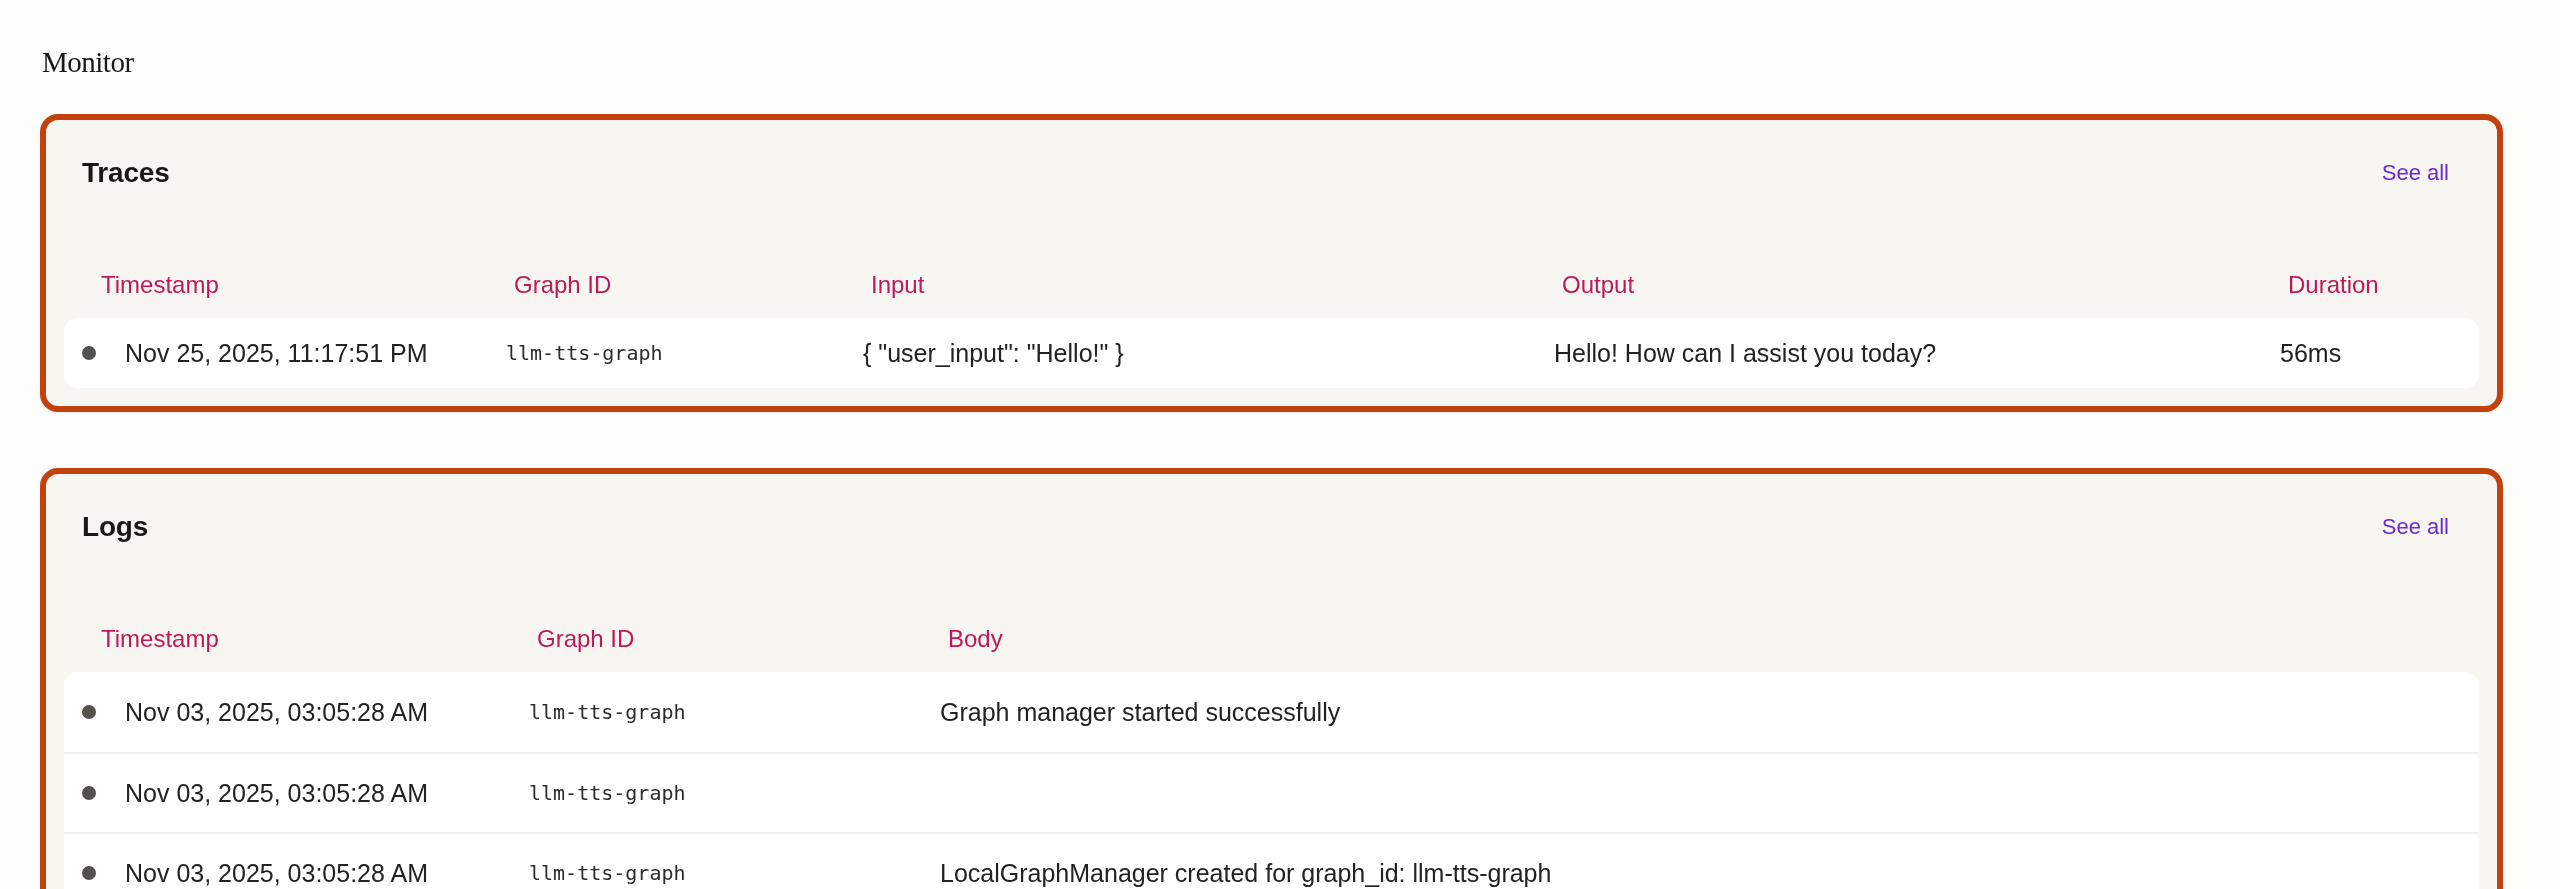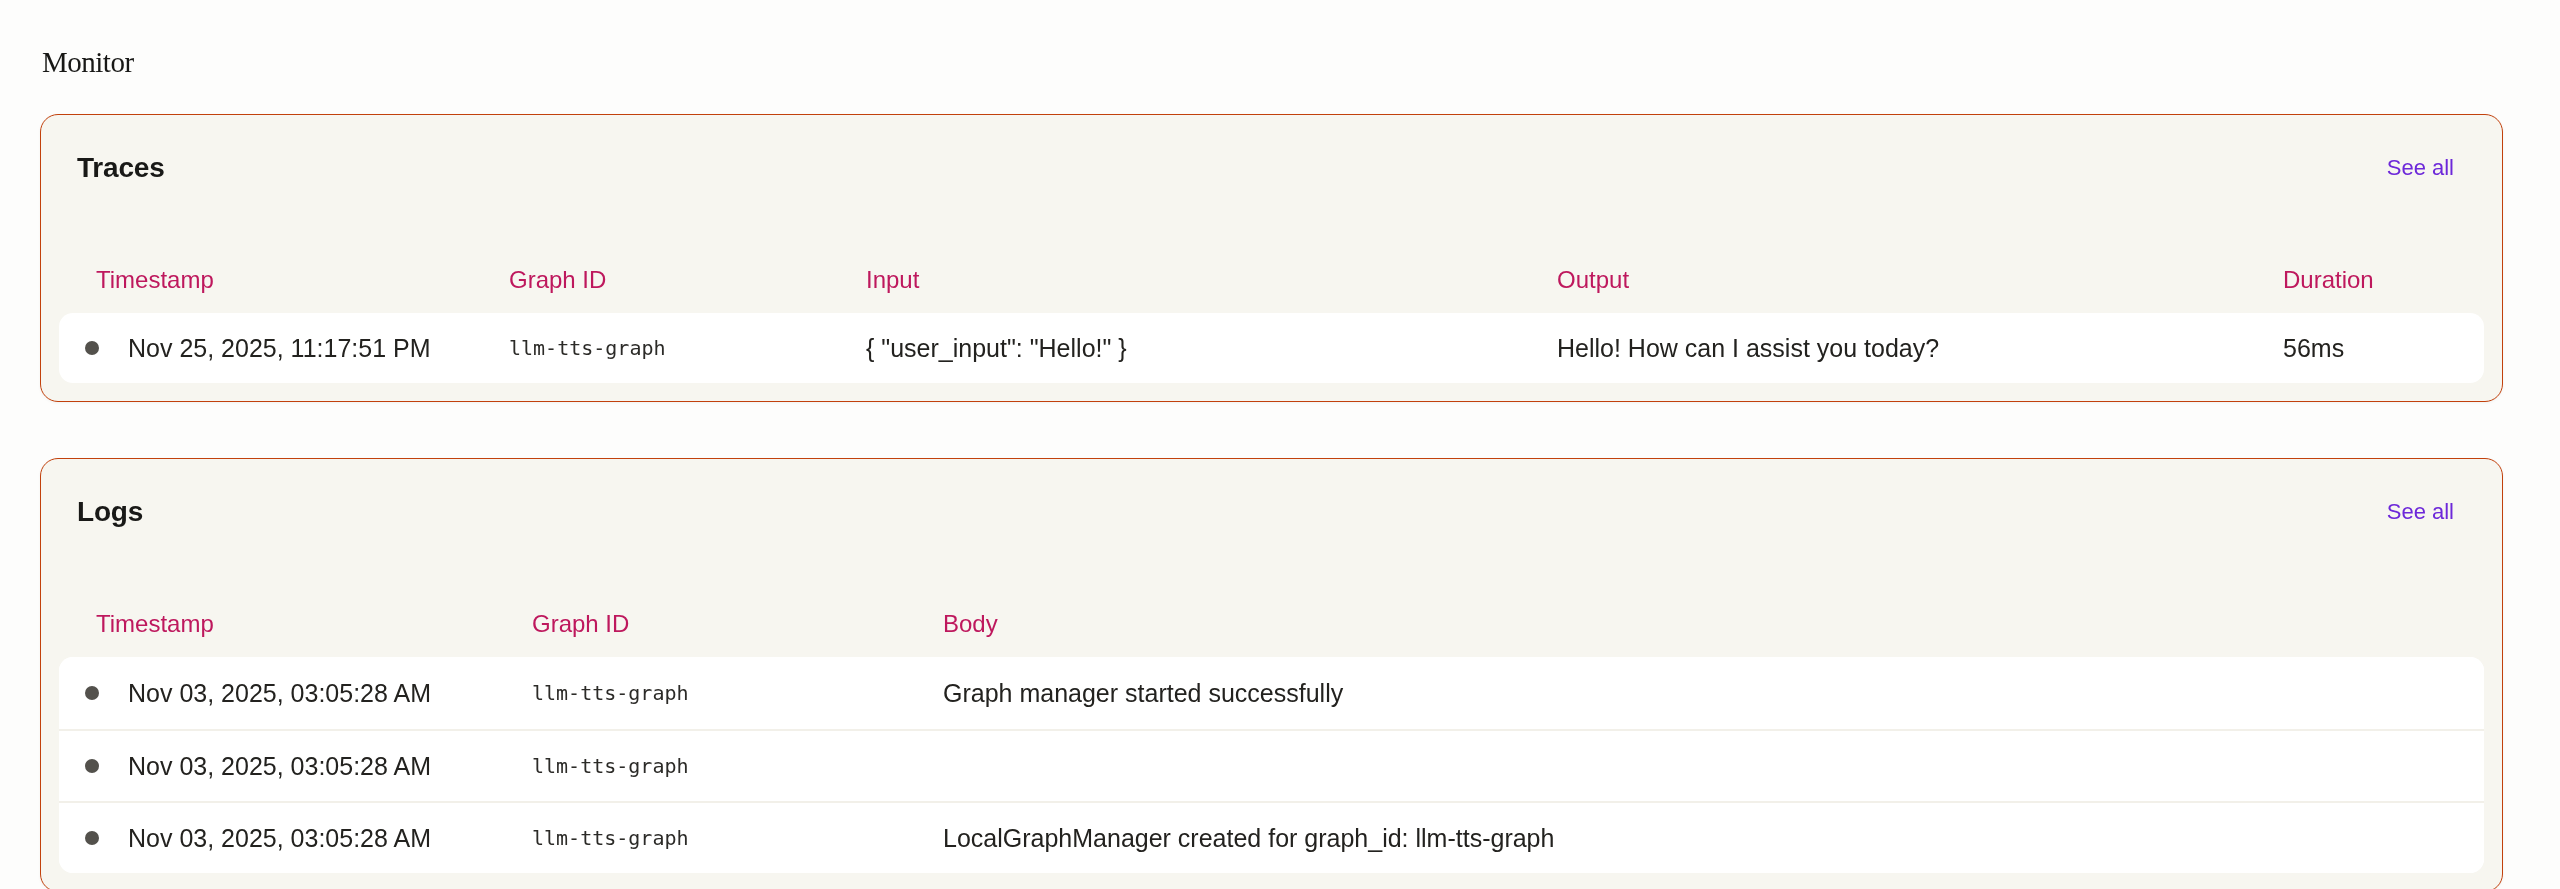--- a/index.html
+++ b/index.html
@@ -17,21 +17,21 @@
     font-weight: 500;
     letter-spacing: -0.5px;
     color: #181816;
     line-height: 52px;
     margin-left: 2px;
   }
 
   .card {
     margin-top: 26px;
     background: #f7f6f0;
-    border: 1px solid #c2410c;
+    border: 6px solid #c2410c;
     border-radius: 18px;
     padding: 36px 18px 18px 18px;
     box-shadow: 0 1px 3px rgba(60, 55, 40, 0.05);
   }
   .card + .card { margin-top: 56px; }
 
   .card-head {
     display: flex;
     align-items: center;
     justify-content: space-between;
@@ -69,26 +69,26 @@
   .rows {
     margin-top: 18px;
     background: #ffffff;
     border-radius: 14px;
     overflow: hidden;
   }
   .row {
     display: grid;
     align-items: center;
     height: 70px;
-    padding-left: 20px;
+    padding-left: 12px;
     padding-right: 18px;
     background: #ffffff;
     cursor: pointer;
   }
-  .logs .row { height: 72px; }
+  .logs .row { height: 80px; }
   .row + .row { border-top: 2px solid #f2f0e9; }
   .traces-row-grid { grid-template-columns: 49px 381px 357px 691px 726px 1fr; }
   .logs-row-grid   { grid-template-columns: 49px 404px 411px 1fr; }
 
   .dot-cell { display: flex; align-items: center; }
   .dot {
     display: inline-block;
     width: 14px; height: 14px;
     margin-left: 6px;
     border-radius: 50%;

